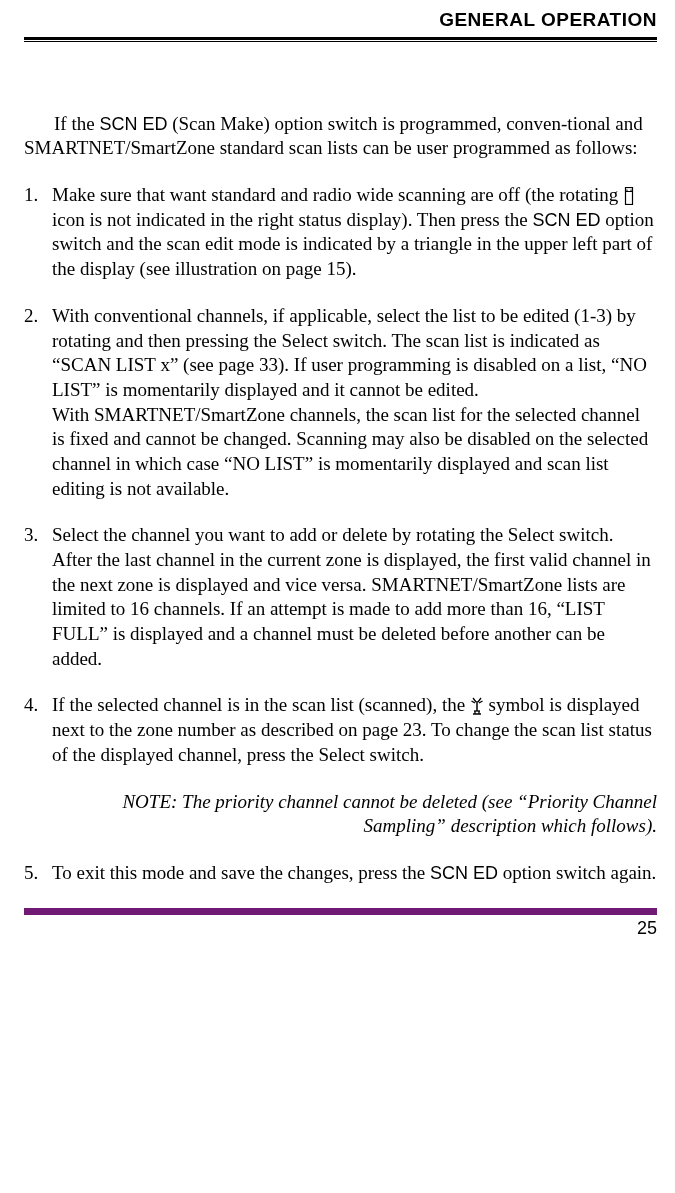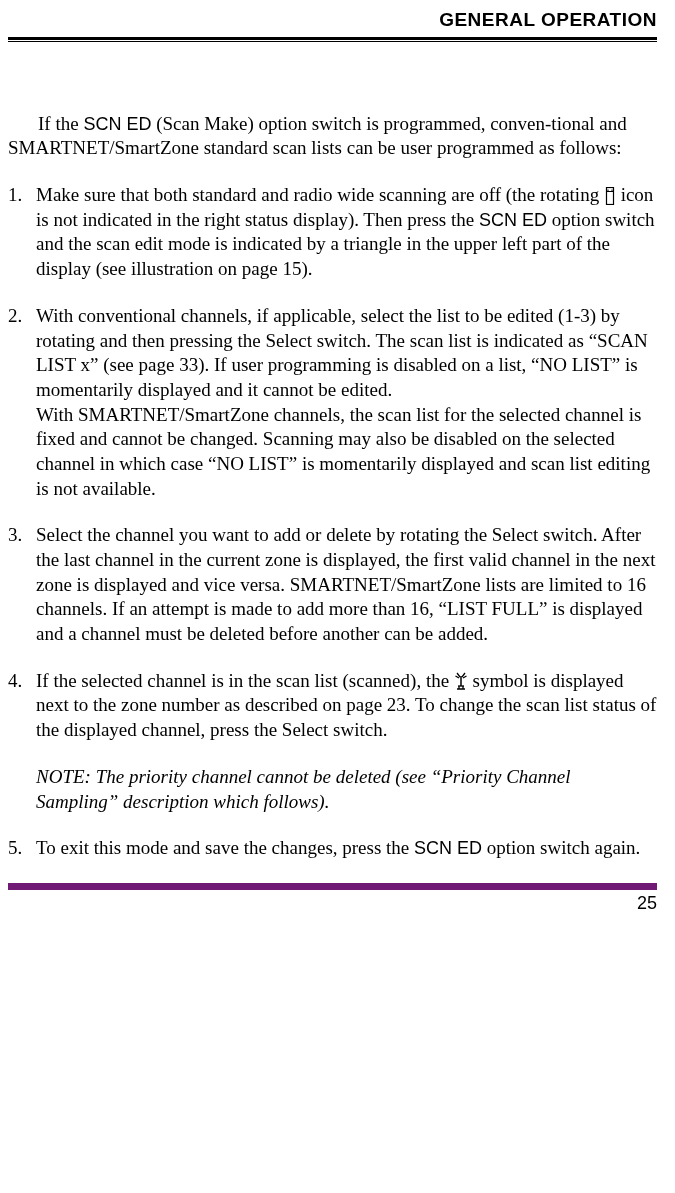--- a/index.html
+++ b/index.html
@@ -8,21 +8,21 @@
       line-height: 1.3;
       color: #000;
       background: #fff;
       margin: 0;
       padding: 0;
       width: 675px;
     }
     .page {
       position: relative;
       box-sizing: border-box;
-      padding: 8px 18px 12px 8px;
+      padding: 8px 18px 12px 24px;
     }
     .header {
       text-align: right;
       font-family: Arial, Helvetica, sans-serif;
       font-weight: bold;
       font-size: 19px;
       letter-spacing: 0.5px;
       padding-bottom: 4px;
     }
     .hr-top {
@@ -71,20 +71,21 @@
       top: 0;
     }
     .para {
       margin: 0;
     }
     .para + .para {
     }
     .note {
       font-style: italic;
       margin-top: 22px;
+      text-align: right;
     }
     .page-number {
       text-align: right;
       font-family: Arial, Helvetica, sans-serif;
       font-size: 18px;
       border-top: 7px solid #701a75;
       padding-top: 2px;
       margin-top: 12px;
     }
     .icon-box {
@@ -111,21 +112,21 @@
 
 
     <p class="intro">
       <span>If the </span><span class="sans">SCN ED</span><span> (Scan Make) option switch is programmed, conven-tional and SMARTNET/SmartZone standard scan lists can be user programmed as follows:</span>
     </p>
 
     <ol>
 
       <li>
         <p class="para">
-          <span>Make sure that both standard and radio wide scanning are off (the rotating </span><span class="icon-box"><svg width="12" height="18" viewBox="0 0 12 18">
+          <span>Make sure that want standard and radio wide scanning are off (the rotating </span><span class="icon-box"><svg width="12" height="18" viewBox="0 0 12 18">
                 <rect x="2.5" y="0.5" width="7" height="17" fill="none" stroke="#000" stroke-width="1.2"></rect>
                 <line x1="2.5" y1="4.5" x2="9.5" y2="4.5" stroke="#000" stroke-width="1"></line>
                 <line x1="4" y1="2.5" x2="4" y2="4.5" stroke="#000" stroke-width="1"></line>
                 <line x1="8" y1="2.5" x2="8" y2="4.5" stroke="#000" stroke-width="1"></line>
               </svg></span><span> icon is not indicated in the right status display). Then press the </span><span class="sans">SCN ED</span><span> option switch and the scan edit mode is indicated by a triangle in the upper left part of the display (see illustration on page 15).</span>
         </p>
       </li>
 
       <li>
         <p class="para">With conventional channels, if applicable, select the list to be edited (1-3) by rotating and then pressing the Select switch. The scan list is indicated as “SCAN LIST x” (see page 33). If user programming is disabled on a list, “NO LIST” is momentarily displayed and it cannot be edited.</p>

